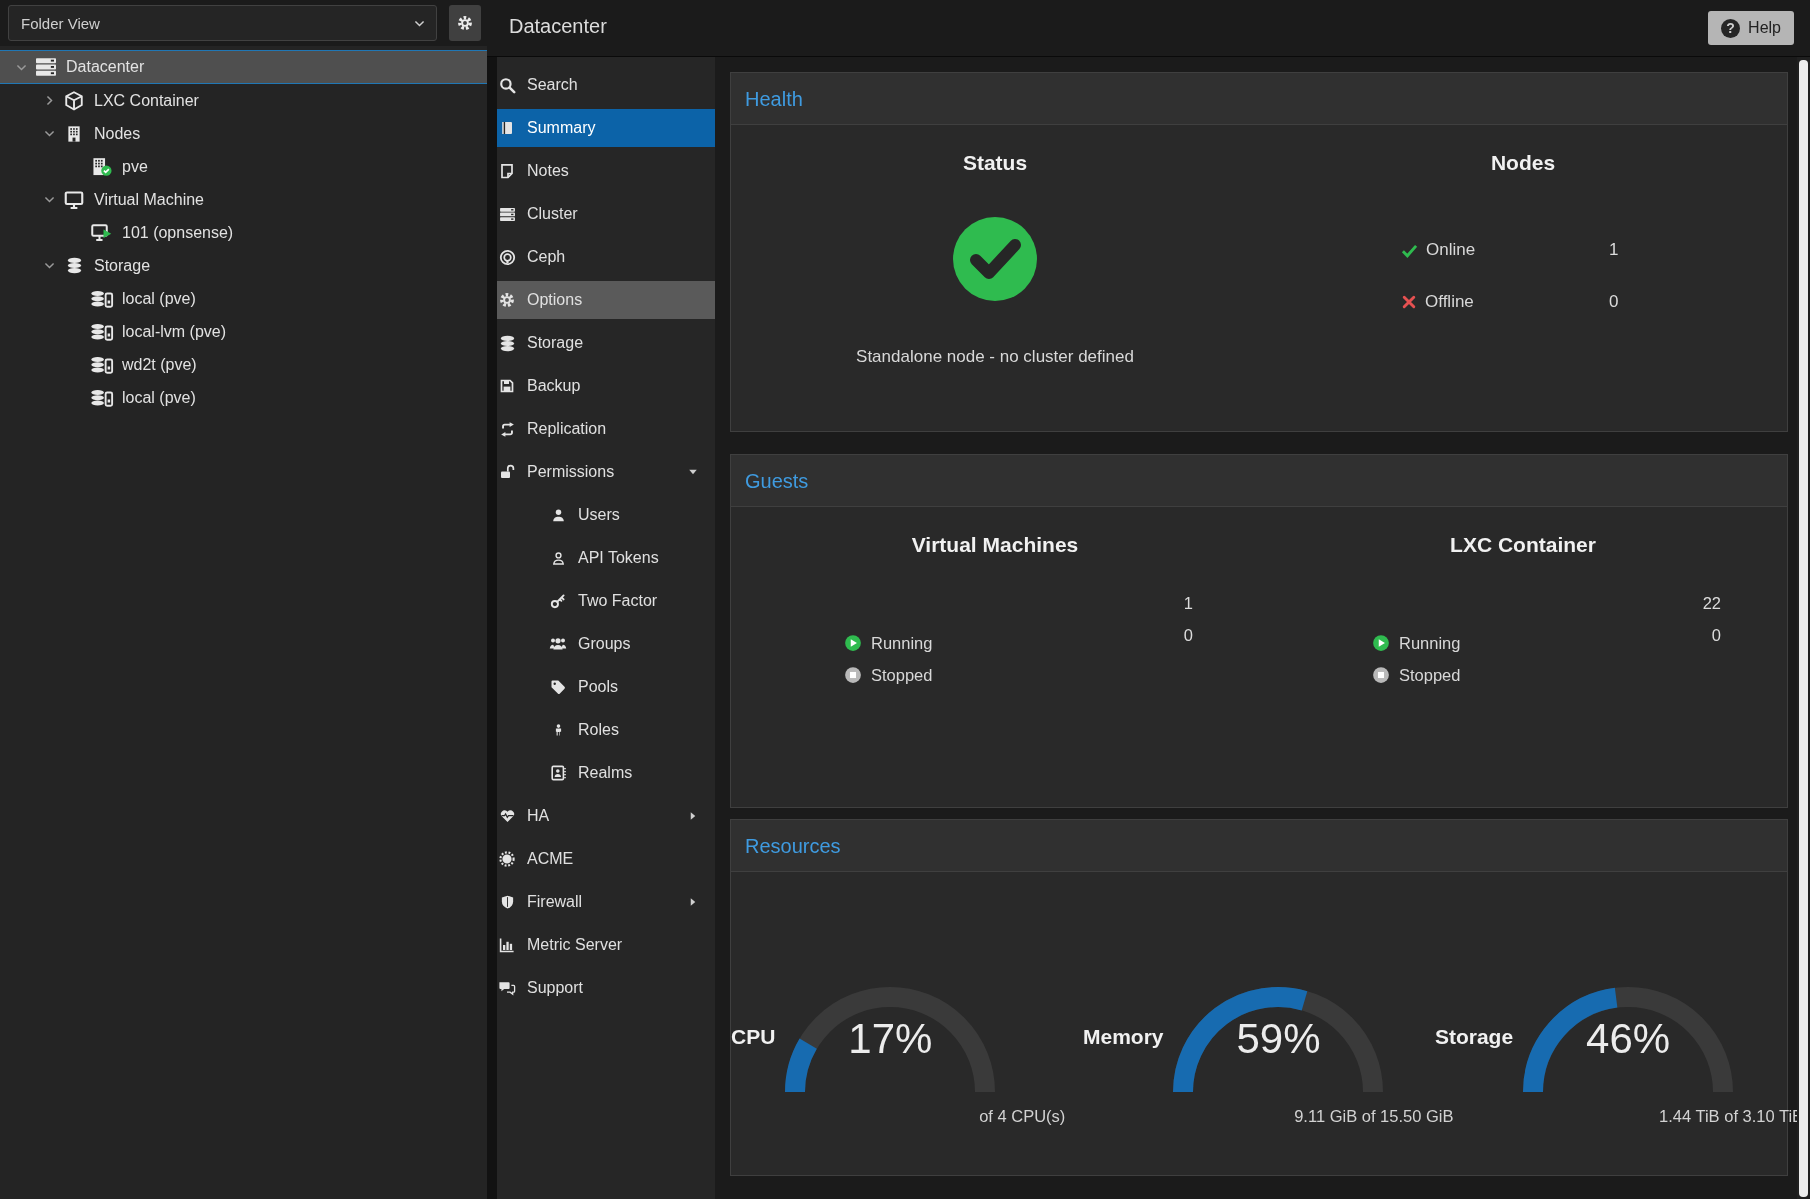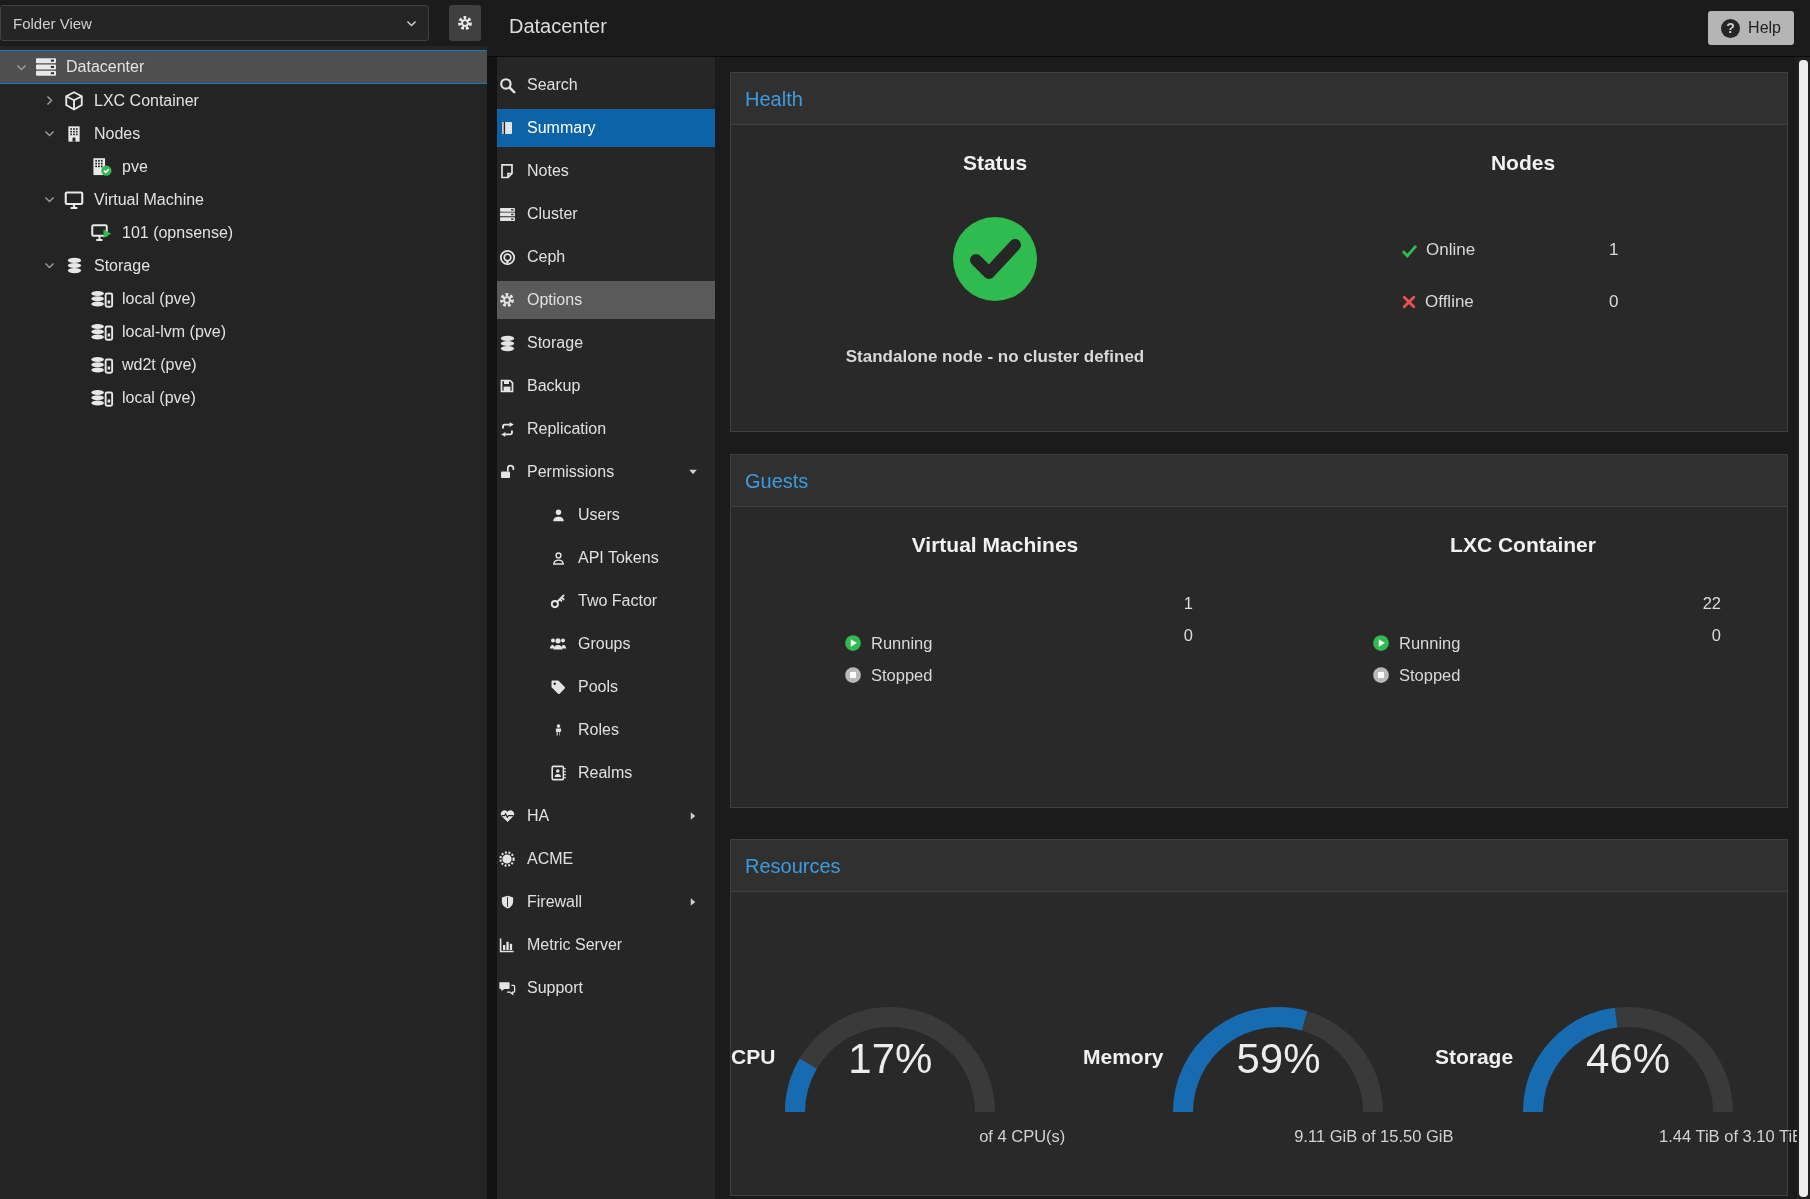--- a/index.html
+++ b/index.html
@@ -4,21 +4,21 @@
 <style>
   html,body{margin:0;padding:0;background:#0e0e0e;}
   .app{position:relative;width:1810px;height:1199px;overflow:hidden;
        font-family:"Liberation Sans",sans-serif;color:#d8d8d8;background:#121212;}
   .icn{display:inline-flex;align-items:center;justify-content:center;vertical-align:middle;}
   .icn svg{display:block;}
 
   
   .tree-panel{position:absolute;left:0;top:0;width:487px;height:1199px;background:#242424;}
   .tree-toolbar{position:absolute;left:0;top:0;width:487px;height:46px;background:#1b1b1b;}
-  .view-select{position:absolute;left:0;top:5px;width:429px;height:36px;background:#252525;
+  .view-select{position:absolute;left:8px;top:5px;width:429px;height:36px;background:#252525;
       border:1px solid #414141;border-radius:3px;box-sizing:border-box;display:flex;align-items:center;
       padding:0 10px 0 12px;font-size:15px;color:#cfcfcf;cursor:pointer;}
   .view-select .vlabel{flex:1;}
   .gear-btn{position:absolute;right:6px;top:5px;width:32px;height:36px;background:#404040;border:none;
       border-radius:3px;display:flex;align-items:center;justify-content:center;cursor:pointer;color:#ececec;}
   .tree{position:absolute;left:0;top:46px;right:0;bottom:0;padding-top:4px;overflow:hidden;}
   .trow{height:33px;display:flex;align-items:center;font-size:16px;color:#e2e2e2;cursor:pointer;box-sizing:border-box;}
   .trow .tchev{width:18px;display:inline-flex;justify-content:center;color:#9a9a9a;flex:none;}
   .trow .ticon{width:28px;margin-left:2px;flex:none;justify-content:center;color:#e8e8e8;}
   .trow .tlabel{margin-left:6px;white-space:nowrap;}
@@ -54,27 +54,27 @@
   .vscroll{position:absolute;right:0;top:57px;width:13px;bottom:0;background:#202020;}
   .vscroll .thumb{position:absolute;left:2px;right:2px;top:3px;bottom:2px;background:#ededed;border-radius:4px;cursor:pointer;}
 
   .panel{margin:15px 9px 0 15px;background:#292929;border:1px solid #3f3f3f;box-sizing:border-box;}
   .panel-header{height:52px;line-height:52px;background:#303030;border-bottom:1px solid #3f3f3f;
       color:var(--panel_title_blue);font-size:20px;padding-left:14px;box-sizing:border-box;}
   .panel-body{position:relative;}
   .health .panel-body{height:306px;display:flex;}
   .guests{margin-top:22px;}
   .guests .panel-body{height:300px;display:flex;}
-  .resources{margin-top:31px;}
+  .resources{margin-top:11px;}
   .resources .panel-body{height:303px;display:flex;}
 
   .col{width:50%;display:flex;flex-direction:column;align-items:center;}
   .sec-h{margin:26px 0 0 0;font-size:21px;font-weight:bold;color:#f1f1f1;}
   .big-check{margin-top:40px;}
-  .status-msg{margin-top:44px;font-size:17px;color:#d8d8d8;font-weight:bold;}
+  .status-msg{margin-top:44px;font-size:17px;color:#d8d8d8;}
 
   .kv-rows{width:100%;margin-top:58px;}
   .hrow{height:34px;margin-bottom:18px;position:relative;}
   .hrow .lab{position:absolute;left:142px;top:0;height:34px;display:flex;align-items:center;gap:8px;font-size:17px;}
   .hrow .val{position:absolute;left:350px;top:0;height:34px;display:flex;align-items:center;font-size:17px;color:#dcdcdc;}
 
   .g-rows{width:100%;margin-top:32px;}
   .grow{height:28px;margin-bottom:4px;position:relative;}
   .grow .lab{position:absolute;left:113px;top:0;height:28px;display:flex;align-items:center;gap:9px;font-size:16.5px;margin-top:40px;}
   .grow .val{position:absolute;left:330px;width:132px;top:0;height:28px;display:flex;align-items:center;

